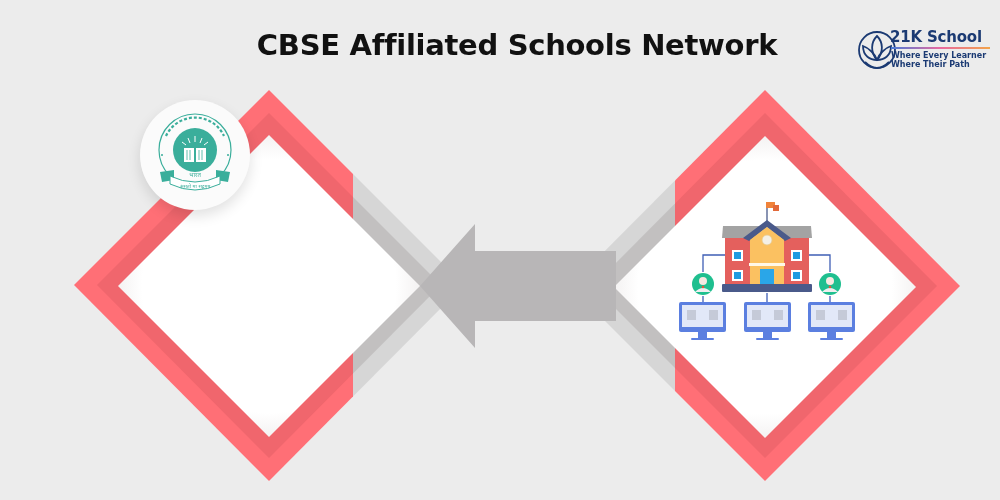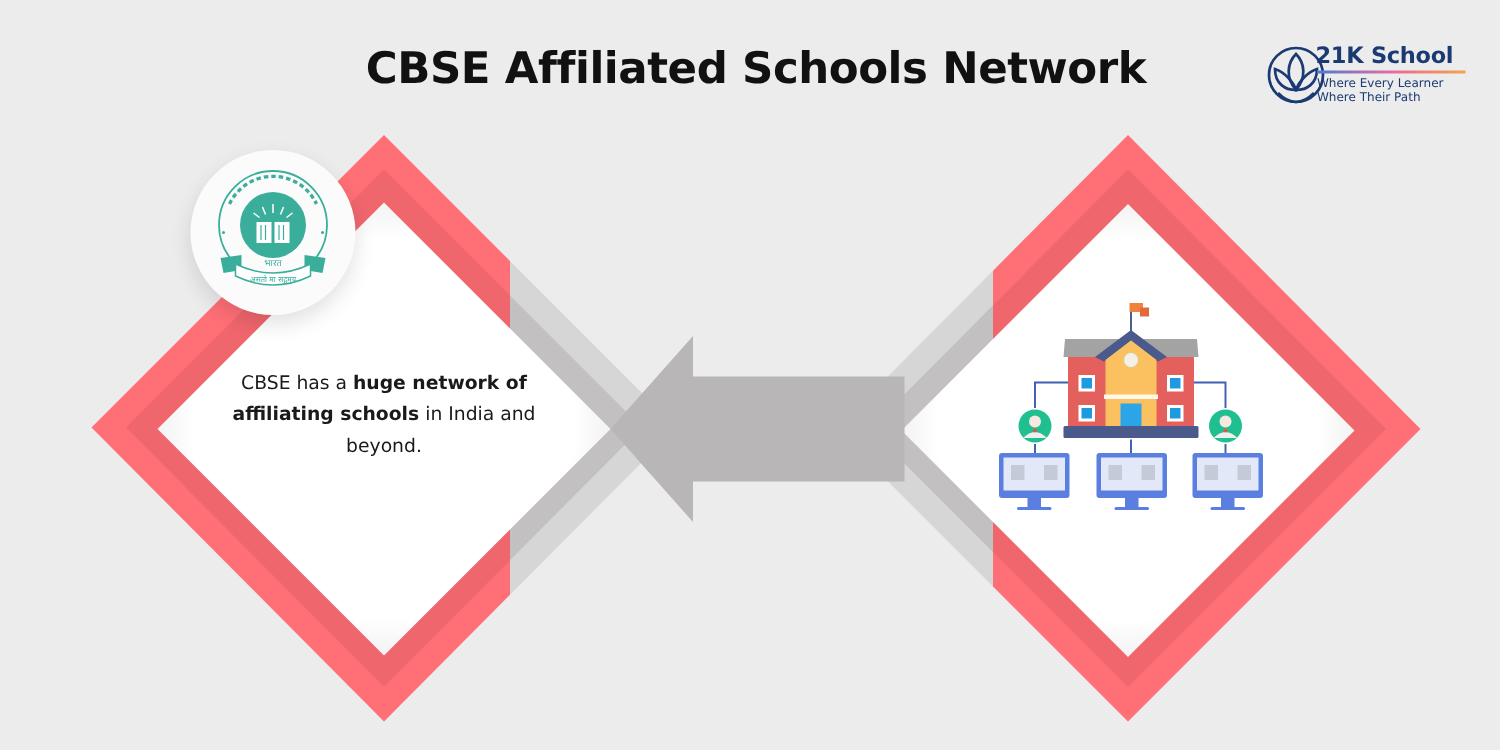--- a/index.html
+++ b/index.html
@@ -2,40 +2,40 @@
 <html><head>
   <meta charset="utf-8">
   <style>
     html, body { margin: 0; padding: 0; }
     body {
       width: 1000px; height: 500px; overflow: hidden;
       background: #ececec;
       font-family: "DejaVu Sans", "Liberation Sans", sans-serif;
       position: relative;
     }
-    .stage { position: absolute; left: 4px; top: 0; width: 852px; height: 500px; }
+    .stage { position: absolute; left: 17px; top: 0; width: 852px; height: 500px; }
     .title {
       position: absolute; left: 0; width: 1000px; top: 28px;
       text-align: center; font-size: 29px; font-weight: bold; color: #111;
       letter-spacing: -0.3px;
     }
     .brand {
       position: absolute; left: 840px; top: 28px; width: 150px; height: 46px;
     }
     .brand-name {
       position: absolute; left: 33px; top: 0px; font-size: 15px; font-weight: bold;
       color: #1b3a73; letter-spacing: -0.2px; white-space: nowrap;
     }
     .brand-underline {
       position: absolute; left: 34px; top: 19px; width: 99px; height: 2px;
       background: linear-gradient(90deg, #4a7bd6, #e96aa0, #f2a44a);
     }
     .brand-tag {
       position: absolute; left: 34px; top: 23px; font-size: 8px; line-height: 9px;
-      color: #1b3a73; font-weight: normal; white-space: nowrap;
+      color: #1b3a73; font-weight: bold; white-space: nowrap;
     }
     .desc {
       position: absolute; left: 142px; top: 244px; width: 220px;
       text-align: center; font-size: 12.5px; line-height: 21px; color: #1a1a1a;
     }
     .desc b { font-weight: bold; }
     .cbse-logo {
       position: absolute; left: 123px; top: 100px; width: 110px; height: 110px;
       border-radius: 50%; background: #fbfbfb;
       box-shadow: 0 6px 14px rgba(0,0,0,0.12);
@@ -232,16 +232,13 @@
 
       <path d="M20,72 L34,70 L34,80 L22,82 Z" fill="#3aae9b"></path>
       <path d="M90,72 L76,70 L76,80 L88,82 Z" fill="#3aae9b"></path>
       <path d="M30,76 Q55,88 80,76 L80,84 Q55,96 30,84 Z" fill="#ffffff" stroke="#3aae9b" stroke-width="1"></path>
       <text x="55" y="77" text-anchor="middle" font-size="6" fill="#3aae9b" font-family="DejaVu Sans, sans-serif">भारत</text>
       <text x="55" y="88" text-anchor="middle" font-size="5" fill="#3aae9b" font-family="DejaVu Sans, sans-serif">असतो मा सद्गमय</text>
     </svg>
   </div>
 
   
-  <div class="desc">
-    <span>CBSE has a </span><b>huge network of affiliating schools</b><span> in India and beyond.</span>
-  </div>
 </div>
 
 </body></html>

